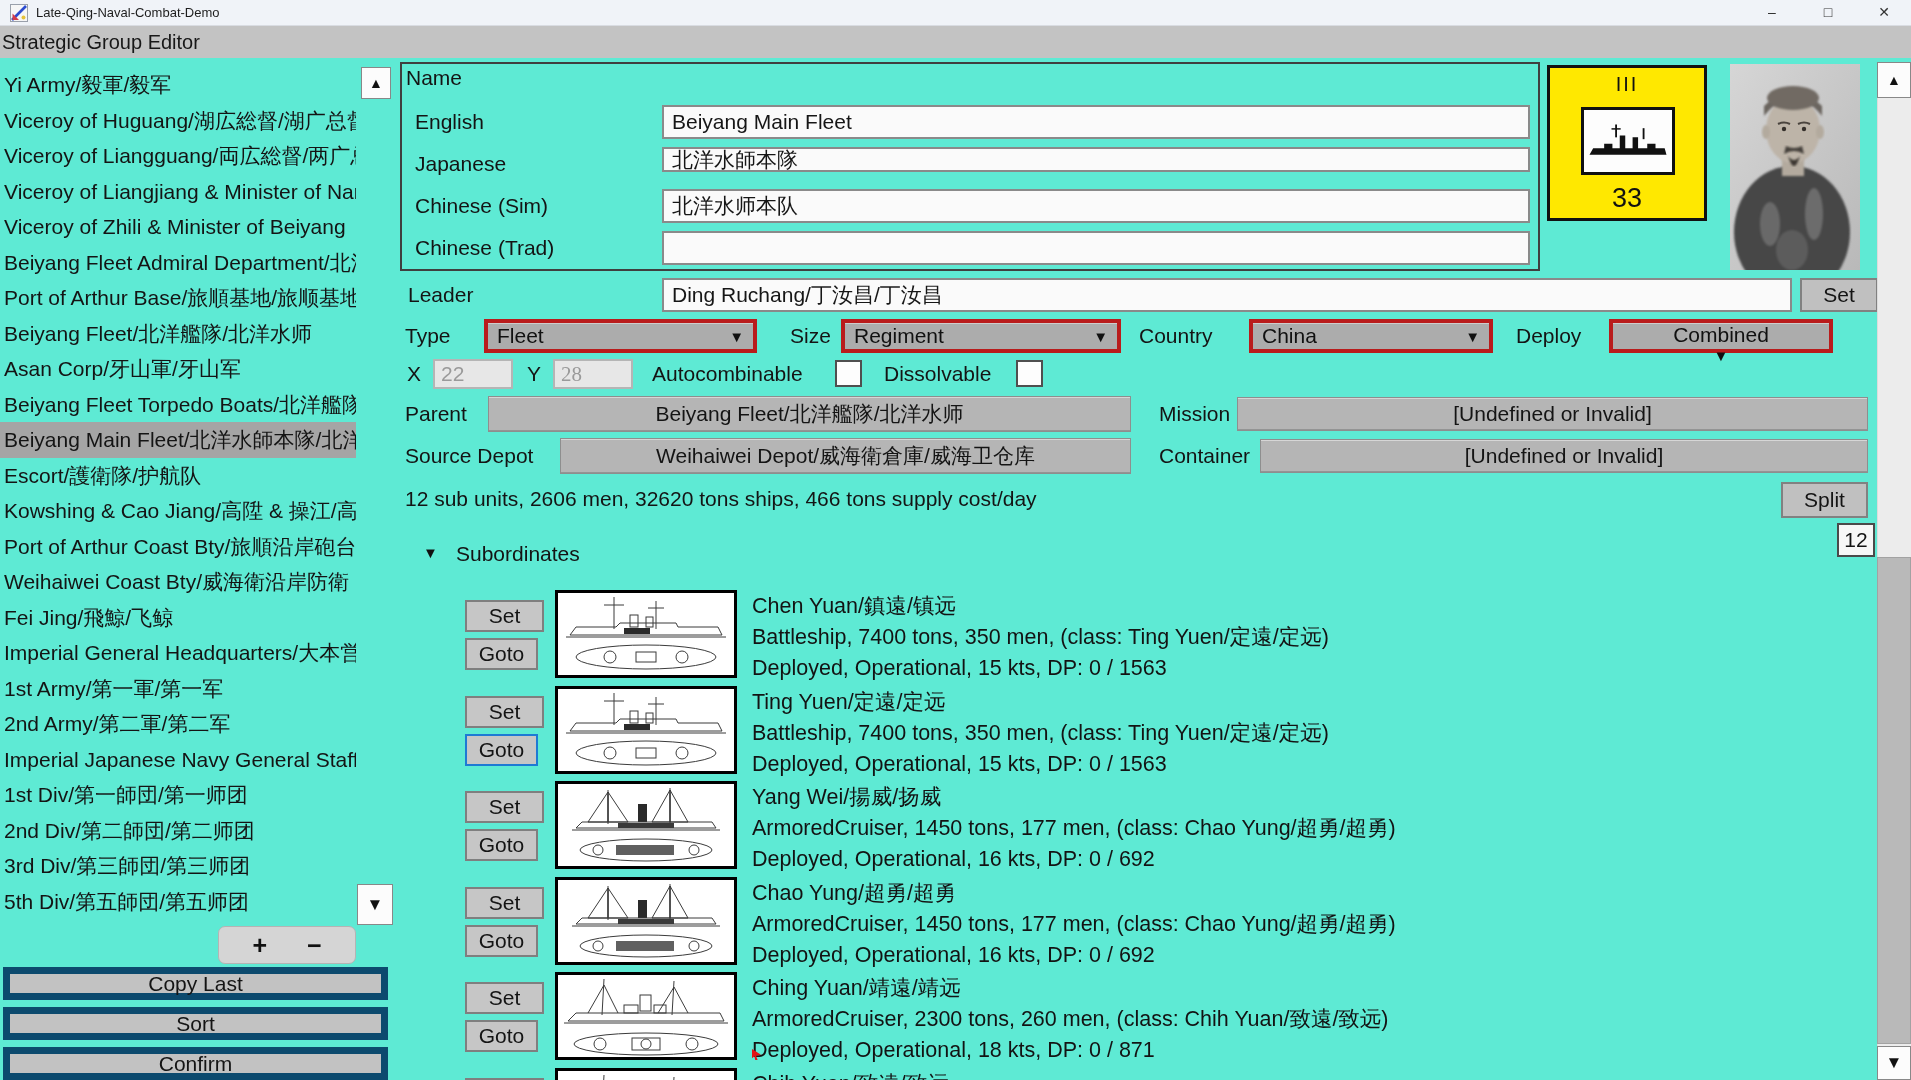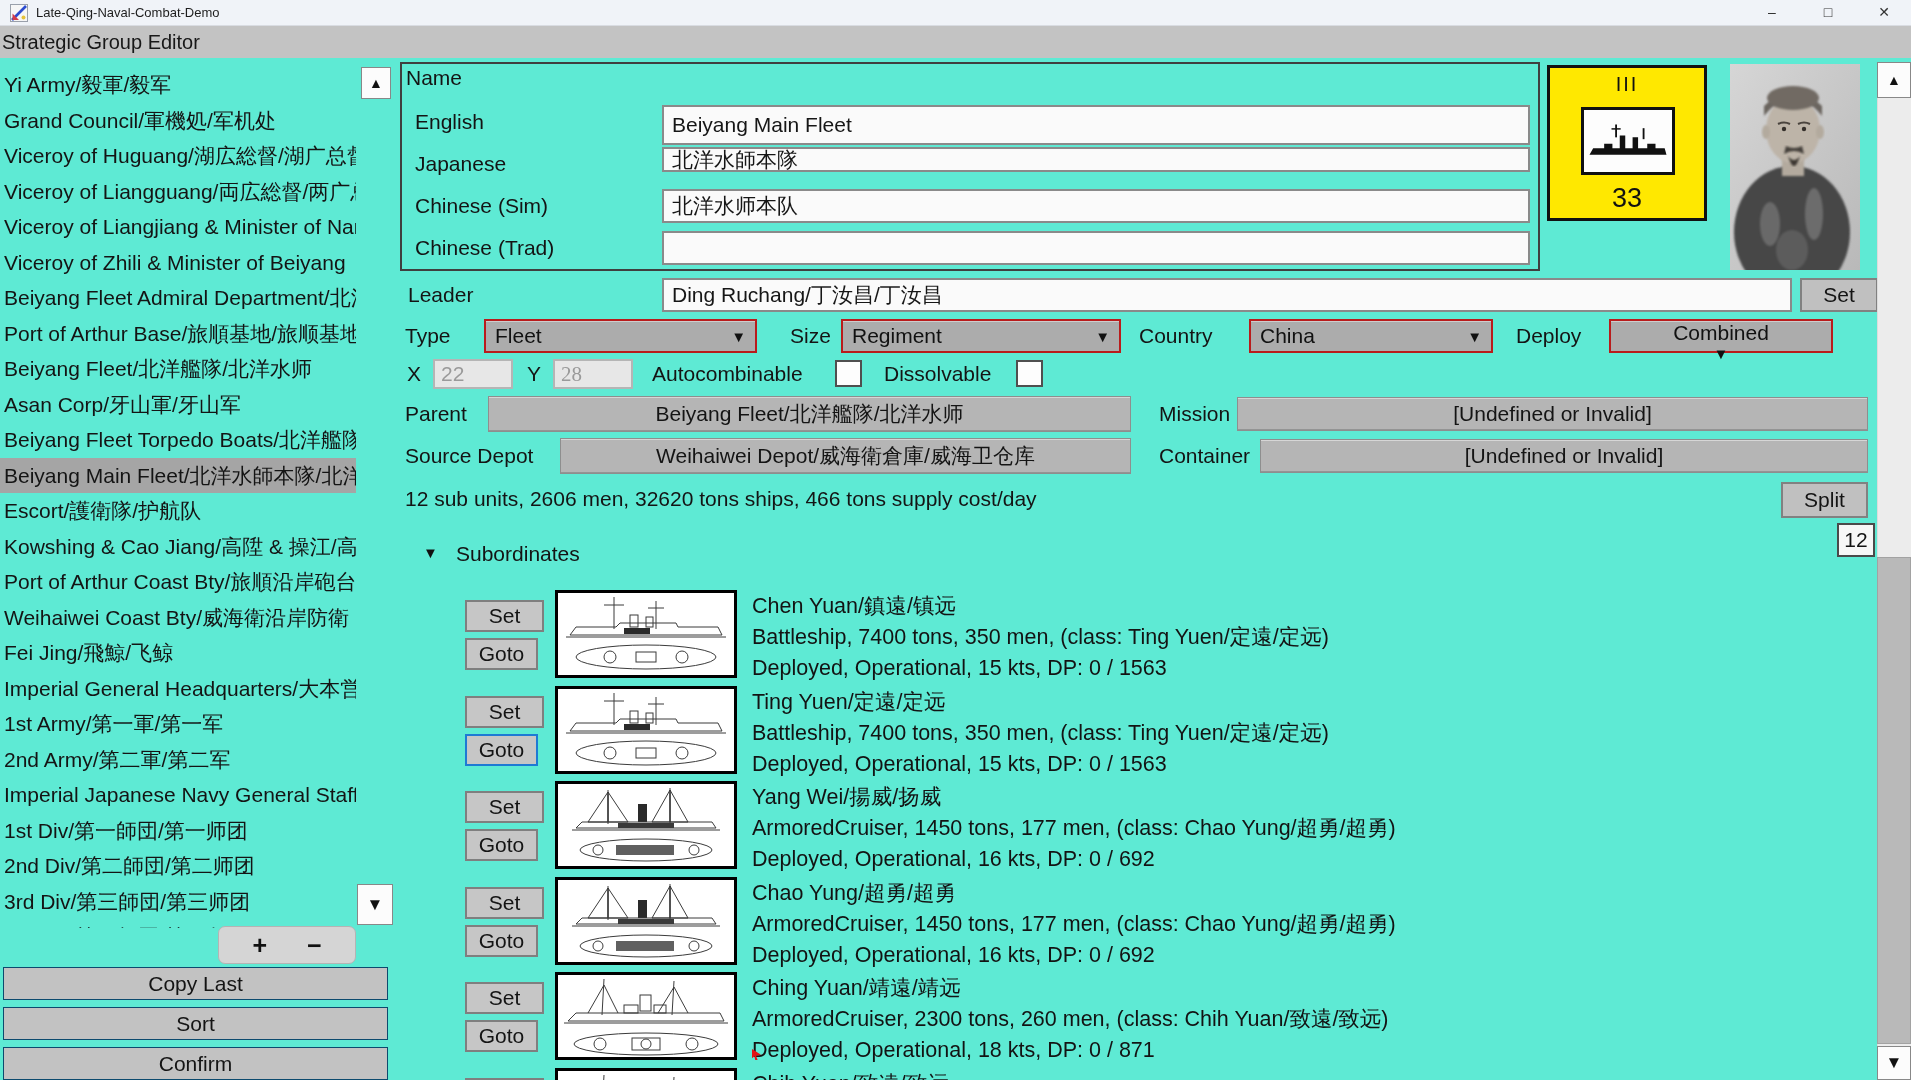--- a/index.html
+++ b/index.html
@@ -25,44 +25,44 @@
   .sidebar-list { left:0; top:58px; width:356px; height:870px; overflow:hidden; padding-top:9px; }
   .side-item { height:35.5px; line-height:35.5px; padding-left:4px; font-size:21px; white-space:nowrap; overflow:hidden; color:#141414; }
   .side-item.selected { background:#a5a5a5; }
   .scrollbtn { background:#fcfcfc; border:1px solid #888; color:#111; display:flex; align-items:center; justify-content:center; font-size:14px; }
   .sb-scroll-up { left:361px; top:67px; width:30px; height:32px; }
   .sb-scroll-down { left:357px; top:884px; width:36px; height:41px; font-size:17px; }
 
   .zoom-bar { left:218px; top:926px; width:138px; height:38px; background:#d5d5d5; border:1px solid #b4b4b4; border-radius:7px; display:flex; align-items:center; justify-content:center; gap:40px; }
   .zoom-btn { font-size:25px; font-weight:bold; color:#111; line-height:1; }
 
-  .side-btn { left:3px; width:385px; height:33px; background:#c2c2c2; border:1px solid #0c4a6e; font-size:21px; color:#141414; display:flex; align-items:center; justify-content:center; }
+  .side-btn { left:3px; width:385px; height:33px; background:#c2c2c2; border:7px solid #0c4a6e; font-size:21px; color:#141414; display:flex; align-items:center; justify-content:center; }
   .copy-last { top:967px; } .sort { top:1007px; } .confirm { top:1047px; }
 
   
   .name-group { left:400px; top:62px; width:1140px; height:209px; border:2px solid #3f3f3f; }
   .form-label { font-size:21px; color:#141414; white-space:nowrap; }
   .group-label { left:406px; top:66px; }
   .lbl-english { left:415px; top:105px; height:34px; line-height:34px; }
   .lbl-japanese { left:415px; top:147px; height:34px; line-height:34px; }
   .lbl-sim { left:415px; top:189px; height:34px; line-height:34px; }
   .lbl-trad { left:415px; top:231px; height:34px; line-height:34px; }
   .txt-input { position:absolute; background:#fafafa; border:2px solid #8a8a8a; font-size:21px; padding:0 8px; color:#161616; font-family:inherit; }
-  .in-english { left:662px; top:105px; width:868px; height:40px; }
+  .in-english { left:662px; top:105px; width:868px; height:34px; }
   .in-japanese { left:662px; top:147px; width:868px; height:25px; }
   .in-sim { left:662px; top:189px; width:868px; height:34px; }
   .in-trad { left:662px; top:231px; width:868px; height:34px; }
 
   
   .lbl-leader { left:408px; top:278px; height:34px; line-height:34px; }
   .in-leader { left:662px; top:278px; width:1130px; height:34px; }
   .btn { position:absolute; background:#c0c0c0; border:2px solid #818181; font-size:21px; color:#141414; font-family:inherit; display:flex; align-items:center; justify-content:center; white-space:nowrap; }
   .set-leader { left:1800px; top:278px; width:78px; height:34px; }
 
-  .dd { position:absolute; height:34px; background:#acacac; border:2px solid #b91c1c; box-shadow:inset 0 1px 0 #cdcdcd; display:flex; align-items:center; justify-content:space-between; font-size:21px; padding:0 9px; color:#111; }
+  .dd { position:absolute; height:34px; background:#acacac; border:4px solid #b91c1c; box-shadow:inset 0 1px 0 #cdcdcd; display:flex; align-items:center; justify-content:space-between; font-size:21px; padding:0 9px; color:#111; }
   .dd .dd-arrow { font-size:15px; color:#111; }
   .lbl-type { left:405px; top:319px; height:34px; line-height:34px; }
   .dd-type { left:484px; top:319px; width:273px; }
   .lbl-size { left:790px; top:319px; height:34px; line-height:34px; }
   .dd-size { left:841px; top:319px; width:280px; }
   .lbl-country { left:1139px; top:319px; height:34px; line-height:34px; }
   .dd-country { left:1249px; top:319px; width:244px; }
   .lbl-deploy { left:1516px; top:319px; height:34px; line-height:34px; }
   .dd-deploy { left:1609px; top:319px; width:224px;flex-direction:column; }
 
@@ -135,21 +135,20 @@
     <span class="abs win-btn win-min">–</span>
     <span class="abs win-btn win-max">□</span>
     <span class="abs win-btn win-close">✕</span>
   </div>
 
   <div class="abs editor-header"></div>
   <div class="abs editor-title">Strategic Group Editor</div>
 
   <div class="abs sidebar-list" id="sidebar-list">
       <div class="side-item">Yi Army/毅軍/毅军</div>
-      <div class="side-item">Grand Council/軍機処/军机处</div>
       <div class="side-item">Viceroy of Huguang/湖広総督/湖广总督</div>
       <div class="side-item">Viceroy of Liangguang/両広総督/两广总督</div>
       <div class="side-item">Viceroy of Liangjiang &amp; Minister of Nanyang</div>
       <div class="side-item">Viceroy of Zhili &amp; Minister of Beiyang</div>
       <div class="side-item">Beiyang Fleet Admiral Department/北洋水師提督</div>
       <div class="side-item">Port of Arthur Base/旅順基地/旅顺基地</div>
       <div class="side-item">Beiyang Fleet/北洋艦隊/北洋水师</div>
       <div class="side-item">Asan Corp/牙山軍/牙山军</div>
       <div class="side-item">Beiyang Fleet Torpedo Boats/北洋艦隊水雷艇</div>
       <div class="side-item selected">Beiyang Main Fleet/北洋水師本隊/北洋水师本队</div>

